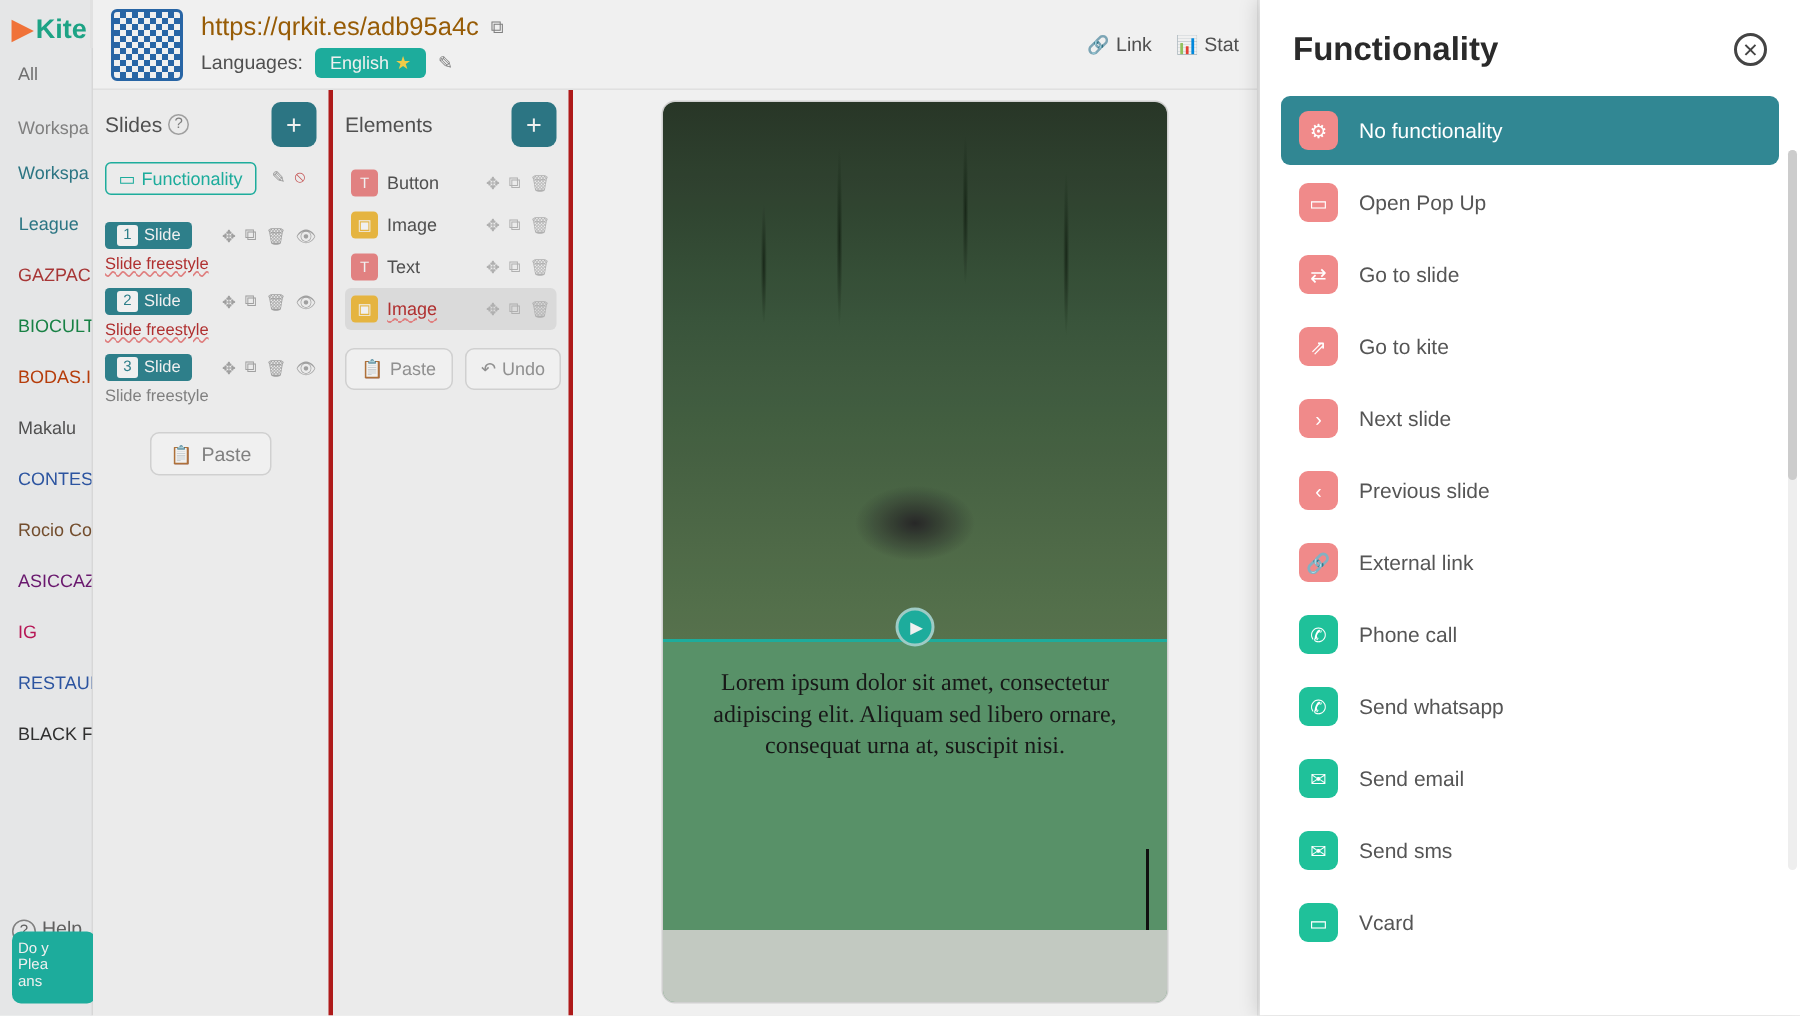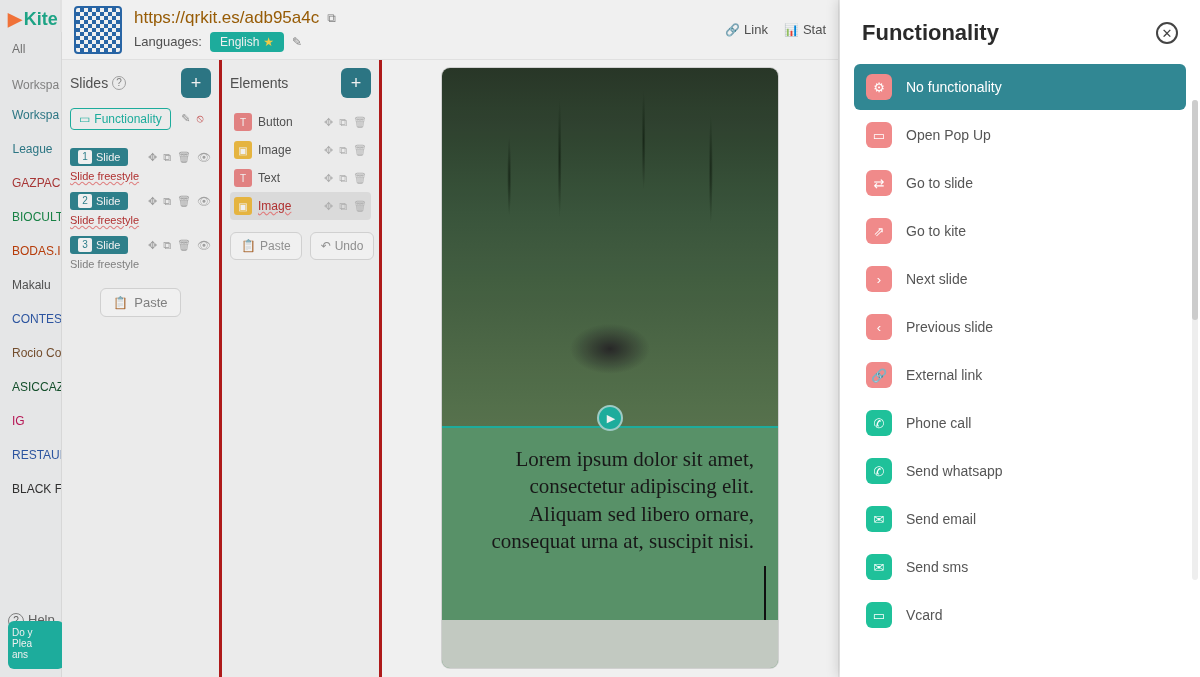--- a/index.html
+++ b/index.html
@@ -75,21 +75,21 @@
 .pv-img { height: 360px; background: linear-gradient(180deg, #2b3a2a 0%, #3d5a3f 40%, #5d7a52 100%); position: relative; }
 .pv-img::after { content: ""; position: absolute; inset: 0; background:
   radial-gradient(2px 40px at 20% 30%, #1a2a1a, transparent),
   radial-gradient(2px 60px at 35% 25%, #1a2a1a, transparent),
   radial-gradient(2px 50px at 60% 20%, #1a2a1a, transparent),
   radial-gradient(2px 55px at 80% 28%, #1a2a1a, transparent),
   radial-gradient(40px 25px at 50% 78%, #2a2a2a, transparent); }
 .pv-play { position: absolute; top: 350px; left: 50%; transform: translate(-50%, -50%); width: 26px; height: 26px; background: #1fb7a6; border-radius: 50%; display: flex; align-items: center; justify-content: center; color: #fff; z-index: 5; border: 2px solid #a8d8d2; }
 .pv-play::before { content: "▶"; font-size: 11px; margin-left: 2px; }
 .pv-body { position: absolute; top: 358px; left: 0; right: 0; bottom: 0; background: #5e9b6f; border-top: 2px solid #1fb7a6; padding: 18px 24px; }
-.pv-text { font-family: Georgia, serif; font-size: 21px; color: #1a1a1a; text-align: right; line-height: 1.3; }
+.pv-text { font-family: Georgia, serif; font-size: 16px; color: #1a1a1a; text-align: center; line-height: 1.3; }
 .pv-bar { position: absolute; right: 12px; top: 138px; width: 2px; height: 90px; background: #111; }
 .pv-bot { position: absolute; bottom: 0; left: 0; right: 0; height: 48px; background: #cfd6ce; }
 
 .overlay-dim { position: absolute; left: 0; top: 0; width: 839px; height: 677px; background: rgba(0,0,0,0.06); z-index: 50; pointer-events: none; }
 
 .drawer { position: absolute; right: 0; top: 0; width: 360px; height: 677px; background: #fff; z-index: 60; box-shadow: -2px 0 12px rgba(0,0,0,0.15); display: flex; flex-direction: column; }
 .drawer-h { display: flex; align-items: center; justify-content: space-between; padding: 20px 22px 12px; }
 .drawer-title { font-size: 22px; font-weight: 600; color: #2a2a2a; }
 .drawer-close { width: 22px; height: 22px; border: 2px solid #444; border-radius: 50%; display: flex; align-items: center; justify-content: center; font-size: 13px; color: #444; cursor: pointer; }
 .drawer-list { flex: 1; overflow-y: auto; padding: 6px 14px 6px 14px; }
@@ -120,21 +120,21 @@
   <div class="side-sec">Workspa</div>
   <div class="side-items" id="side-items">
       <div class="side-item" style="color: rgb(47, 125, 140);">Workspa</div>
       <div class="side-item" style="color: rgb(47, 125, 140); text-align: center;">League</div>
       <div class="side-item" style="color: rgb(178, 58, 58);">GAZPAC GALERA</div>
       <div class="side-item" style="color: rgb(26, 138, 74);">BIOCULT</div>
       <div class="side-item" style="color: #c2410c;">BODAS.I</div>
       <div class="side-item" style="color: rgb(85, 85, 85);">Makalu</div>
       <div class="side-item" style="color: rgb(47, 90, 170);">CONTES</div>
       <div class="side-item" style="color: rgb(122, 82, 48);">Rocio Co</div>
-      <div class="side-item" style="color: #14532d;">ASICCAZ</div>
+      <div class="side-item" style="color: #701a75;">ASICCAZ</div>
       <div class="side-item" style="color: rgb(194, 24, 91);">IG</div>
       <div class="side-item" style="color: rgb(47, 90, 170);">RESTAUR</div>
       <div class="side-item" style="color: rgb(51, 51, 51);">BLACK F</div>
     </div>
   <div class="help">Help</div>
   <div class="chat-box">
     <div>Do y</div>
     <div>Plea</div>
     <div>ans</div>
   </div>

